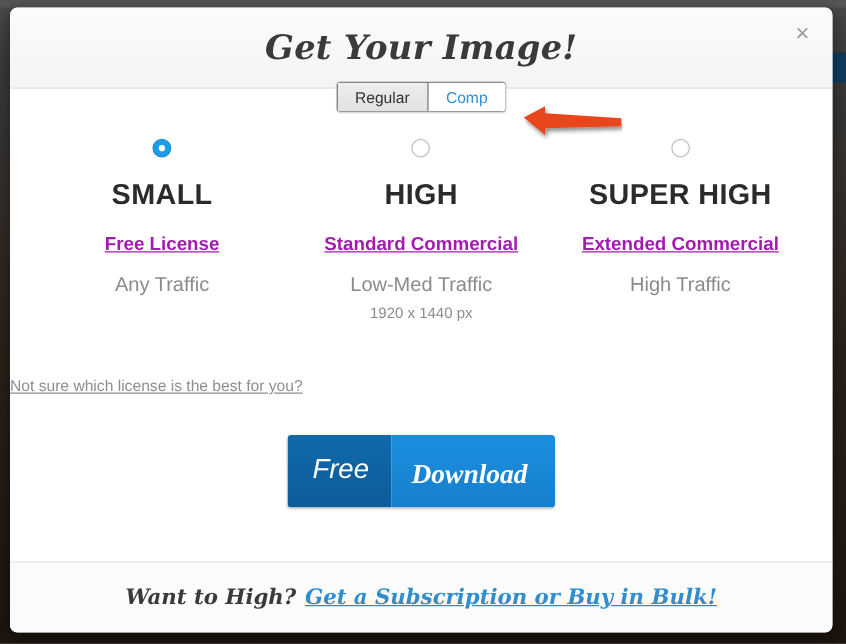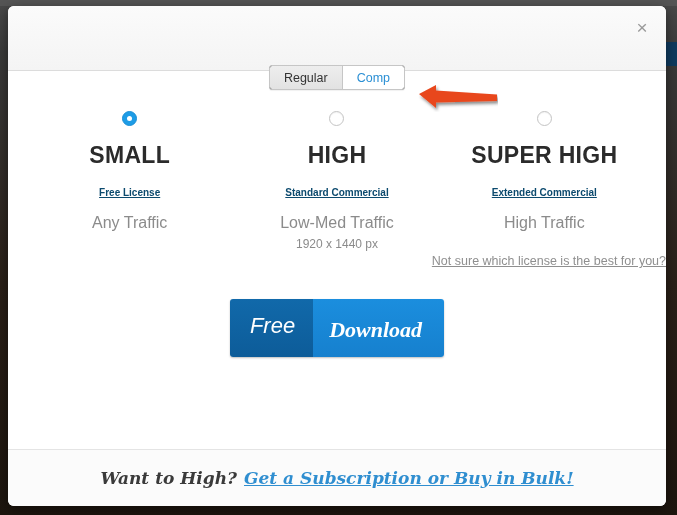--- a/index.html
+++ b/index.html
@@ -195,42 +195,43 @@
   }
   .opt-size {
     font-size: 23px;
     font-weight: bold;
     color: #2b2b2b;
     letter-spacing: 0.3px;
     margin-bottom: 18px;
     white-space: nowrap;
   }
   .opt-license {
-    font-size: 10px;
-    font-weight: bold;
-    color: #0c4a6e;
+    font-size: 15px;
+    font-weight: bold;
+    color: #a21caf;
     text-decoration: underline;
     margin-bottom: 16px;
     white-space: nowrap;
     cursor: pointer;
   }
   .opt-traffic {
     font-size: 16px;
     color: #8b8b8b;
     margin-bottom: 5px;
     white-space: nowrap;
   }
   .opt-dims {
     font-size: 12px;
     color: #8b8b8b;
     white-space: nowrap;
   }
 
   .help-link-row {
-    text-align: right;
+    text-align: left;
+    margin-top: 43px;
   }
   .help-link {
     font-size: 12.5px;
     color: #8f8f8f;
     text-decoration: underline;
     cursor: pointer;
   }
 
   .download-row {
     display: flex;
@@ -296,20 +297,21 @@
 
 <div class="page-backdrop">
   <div class="backdrop-topbar"></div>
   <div class="backdrop-bluebar"></div>
   <div class="backdrop-photo"></div>
 </div>
 
 <div class="modal">
 
   <div class="modal-header">
+    <div class="modal-title">Get Your Image!</div>
     <div class="close-icon">×</div>
   </div>
 
   <div class="tabs-wrap">
     <div class="tabs">
       <div class="tab active">Regular</div>
       <div class="tab inactive">Comp</div>
     </div>
   </div>
 

